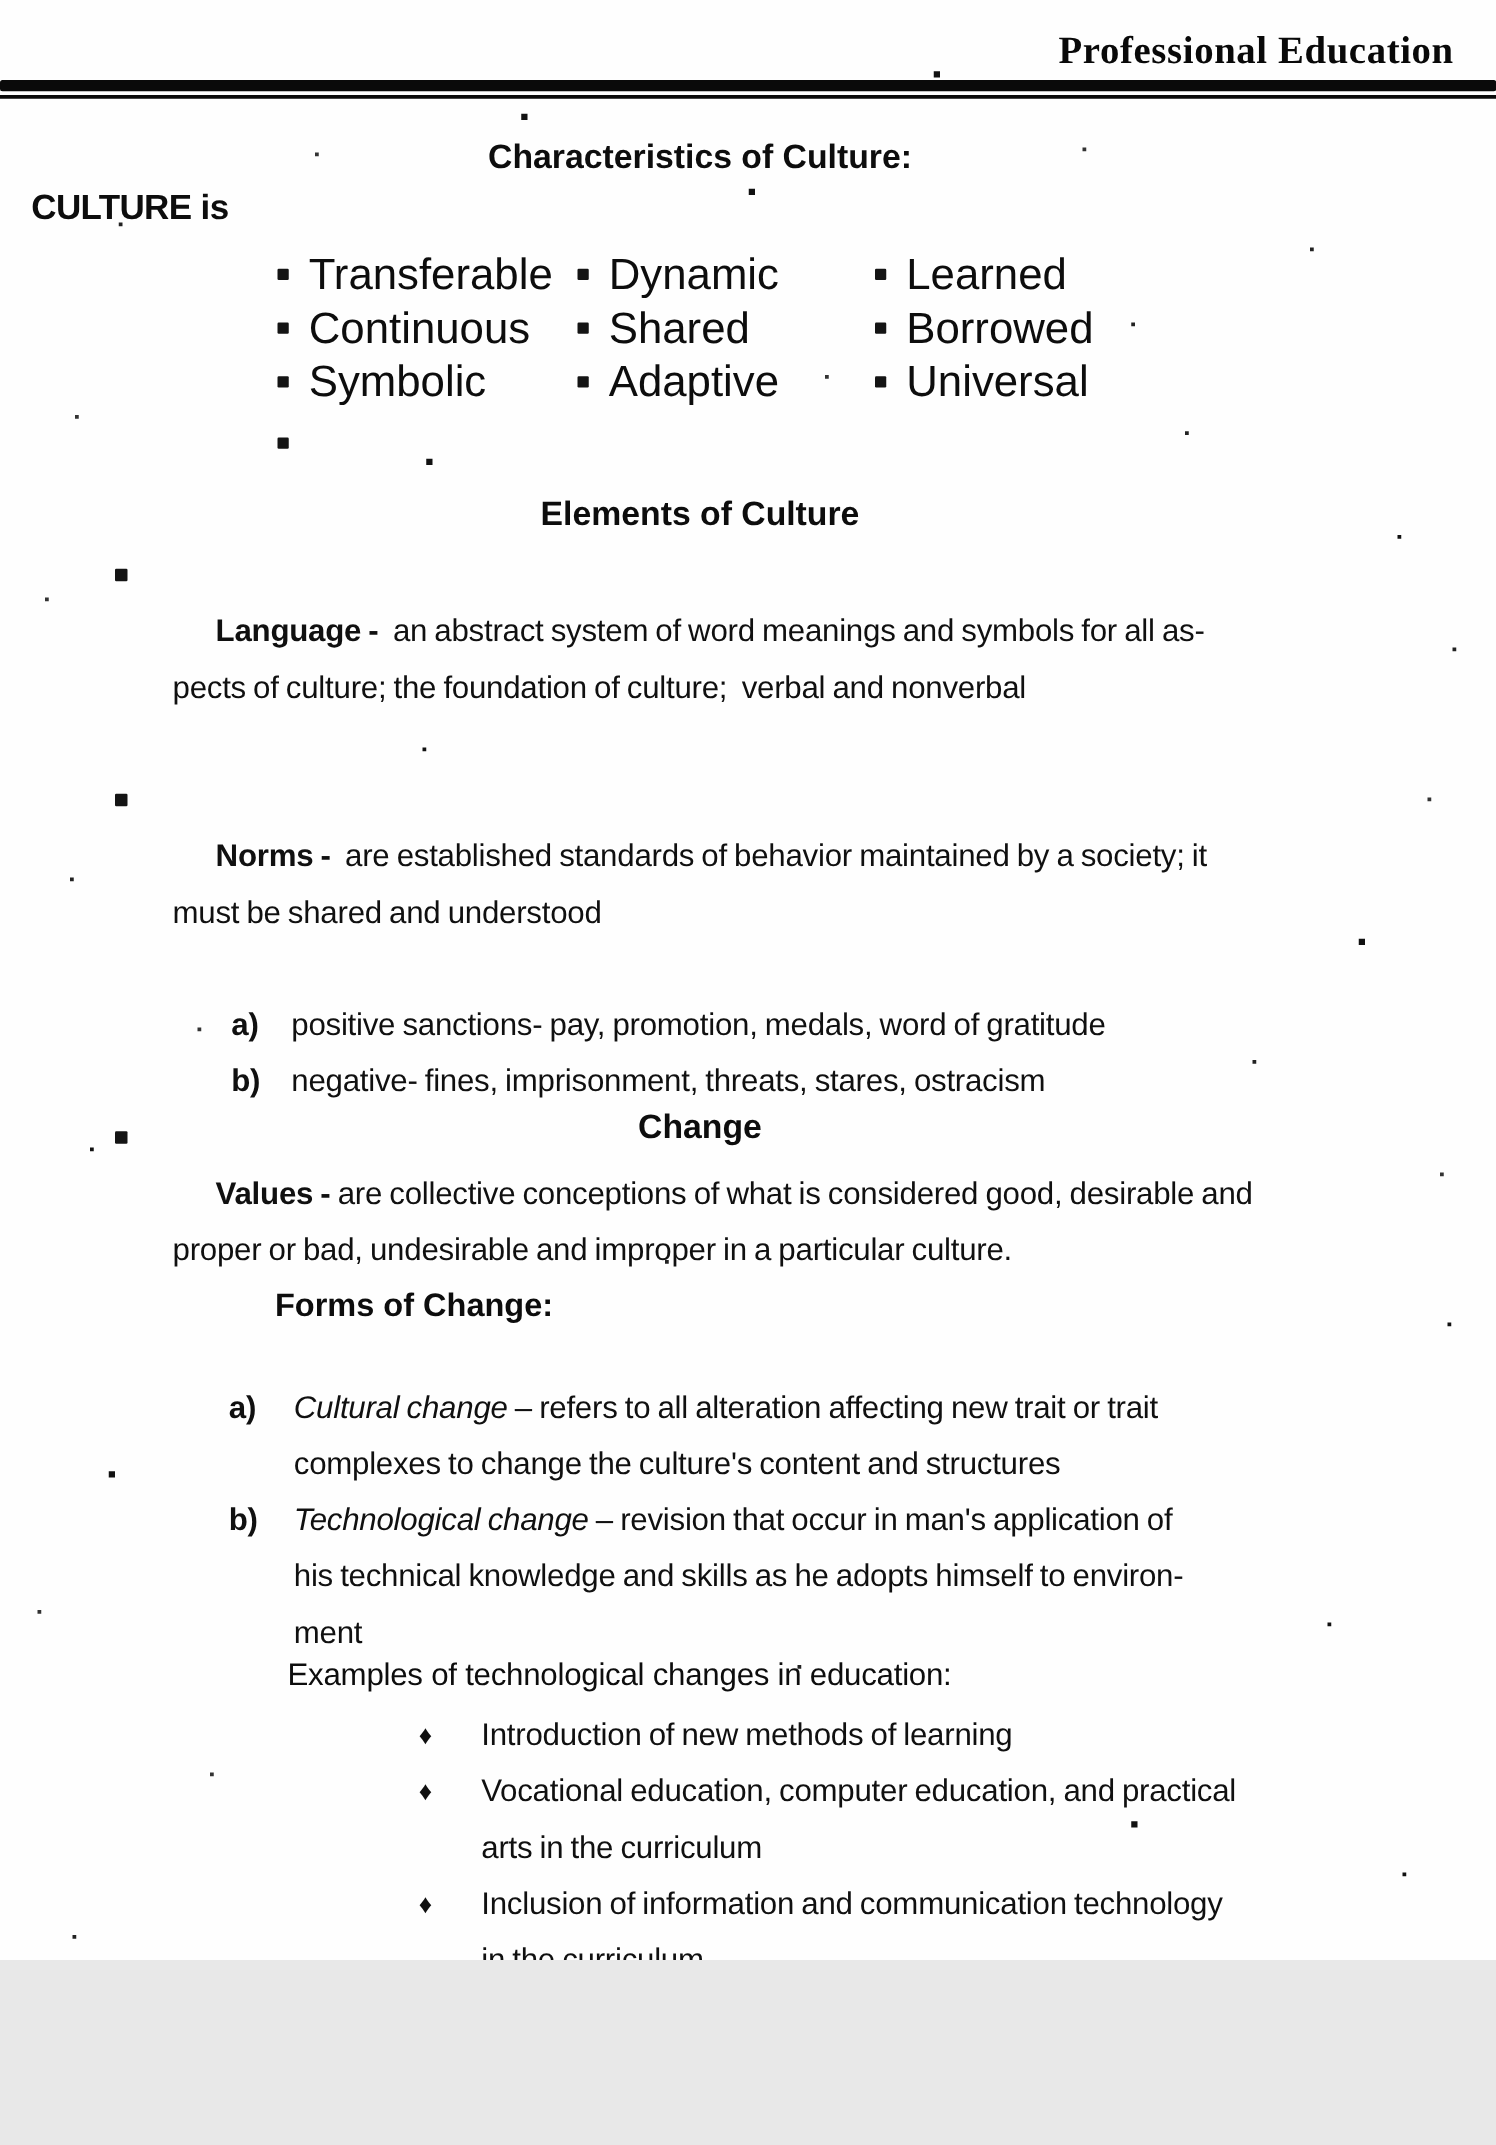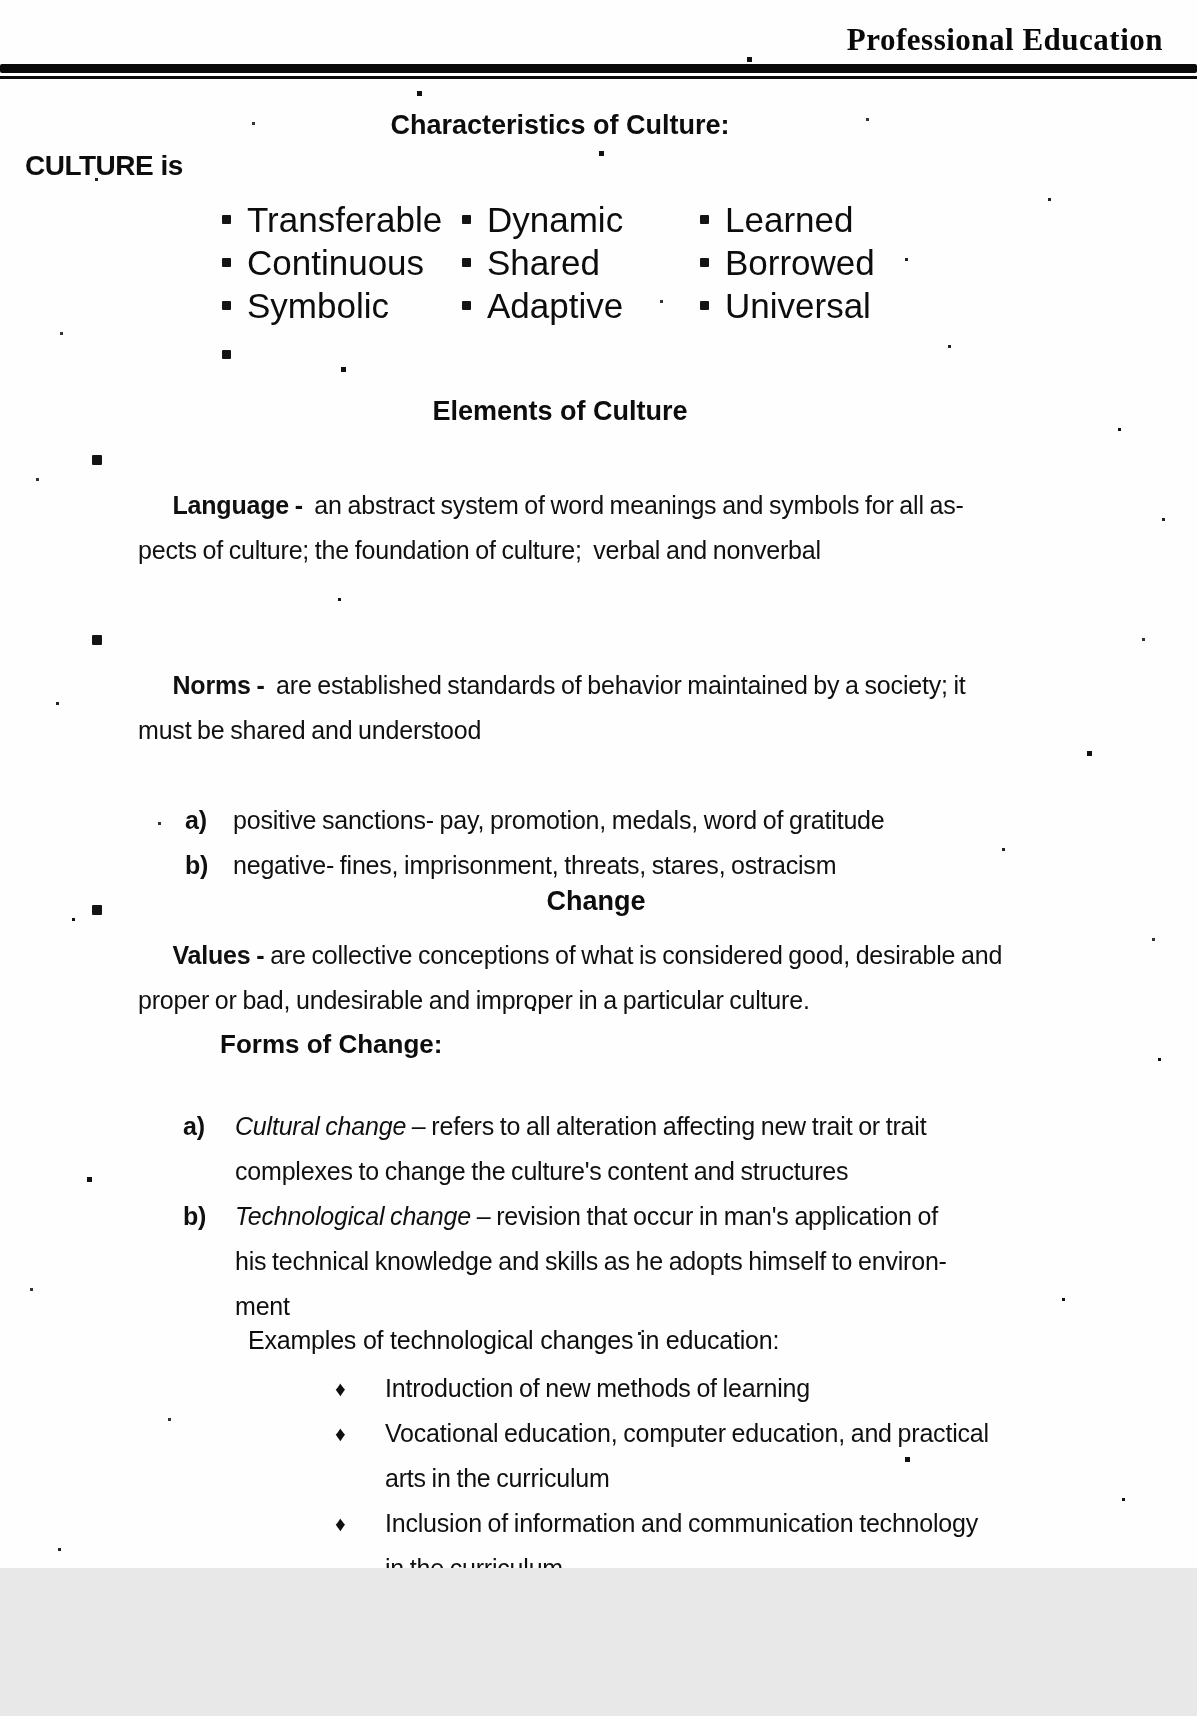--- a/index.html
+++ b/index.html
@@ -62,36 +62,36 @@
   .el-item { position: relative; padding-left: 46px; white-space: pre; }
   .el-item .sq {
     position: absolute; left: 0; top: 17px;
     width: 10px; height: 10px; background: #141414; border-radius: 1px;
   }
   .sub-item { display: flex; padding-left: 93px; }
   .sub-marker { width: 48px; flex: none; font-weight: 700; }
 
   .change-title {
     position: absolute; top: 886px; left: 0; width: 1120px;
-    text-align: center; font-weight: 700; font-size: 27px; margin-left: 36px;
+    text-align: center; font-weight: 700; font-size: 27px;
   }
   .change-list { position: absolute; top: 926px; left: 150px; width: 1000px; }
   .ch-item { position: relative; padding-left: 27px; white-space: pre; }
   .ch-item .sq {
     position: absolute; left: 0; top: 18px;
     width: 8px; height: 8px; background: #141414; border-radius: 1px;
   }
 
   .forms-title { position: absolute; top: 1017px; left: 220px; font-weight: 700; font-size: 26px; margin-top: 12px; }
   .forms-list { position: absolute; top: 1104px; left: 183px; width: 980px; }
   .form-item { display: flex; }
   .form-marker { width: 52px; flex: none; font-weight: 700; }
   .form-lead { font-style: italic; font-weight: 400; }
 
-  .examples-title { position: absolute; top: 1326px; left: 230px; font-size: 25px; letter-spacing: -0.2px; margin-left: 18px; }
+  .examples-title { position: absolute; top: 1326px; left: 230px; font-size: 25px; letter-spacing: -0.2px; }
   .examples-list { position: absolute; top: 1366px; left: 335px; width: 820px; }
   .ex-item { display: flex; }
   .ex-bullet { width: 50px; flex: none; font-size: 21px; color: #101010; }
 
   
   .bottom-rule {
     position: absolute; top: 1605px; left: 85px; width: 1052px;
     transform: rotate(0.35deg); transform-origin: left center;
   }
   .bottom-rule .rule-thick { height: 6px; }

